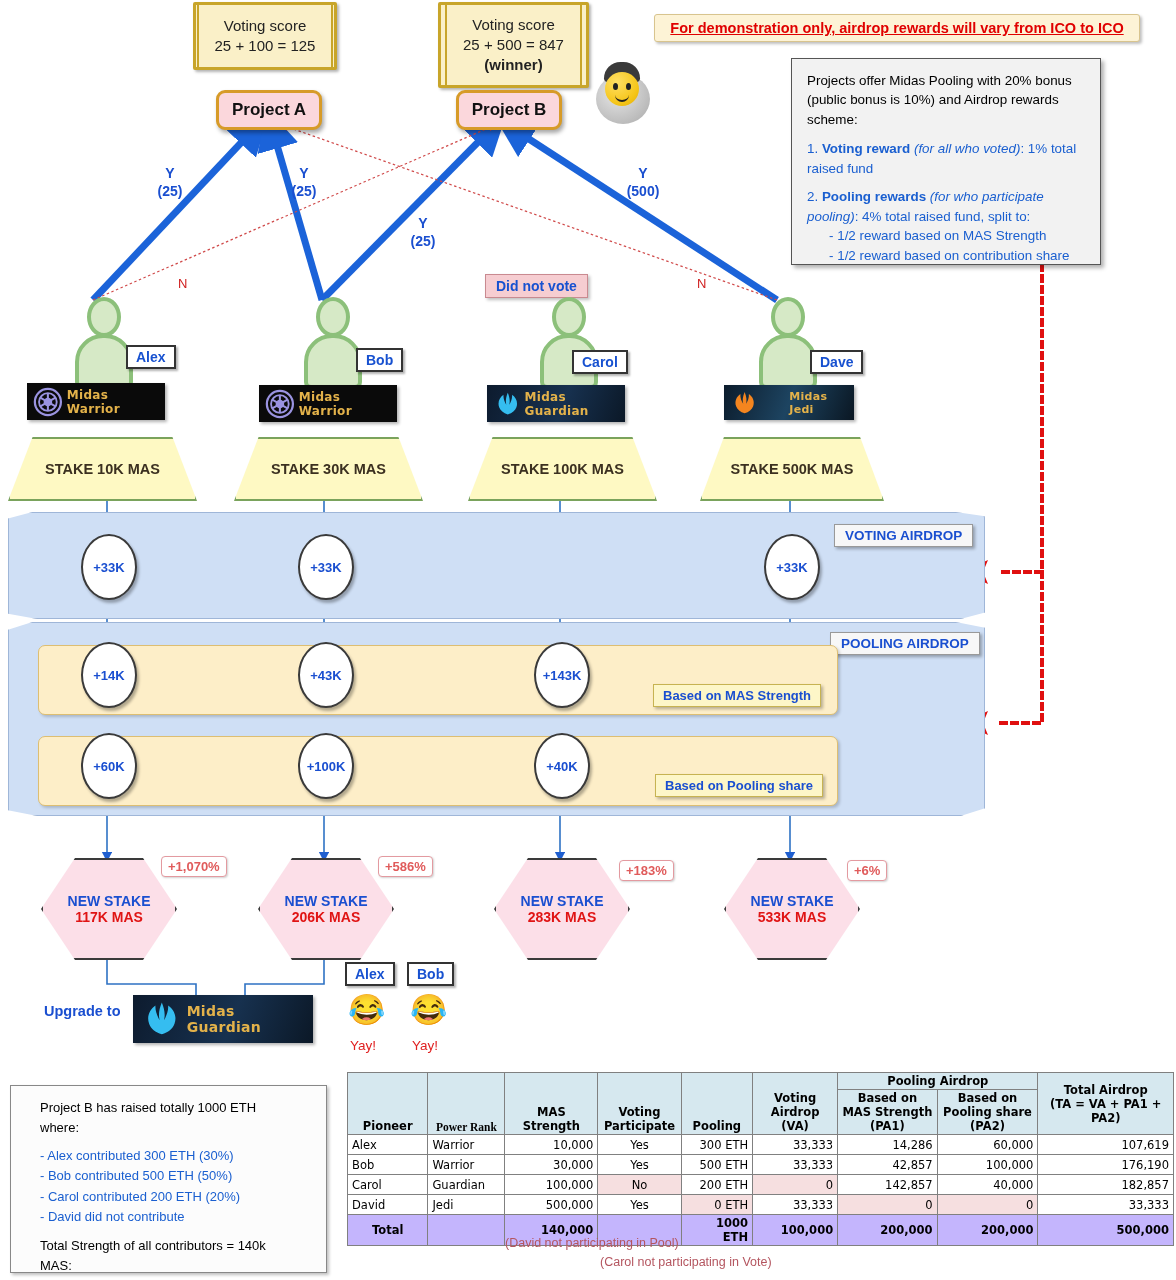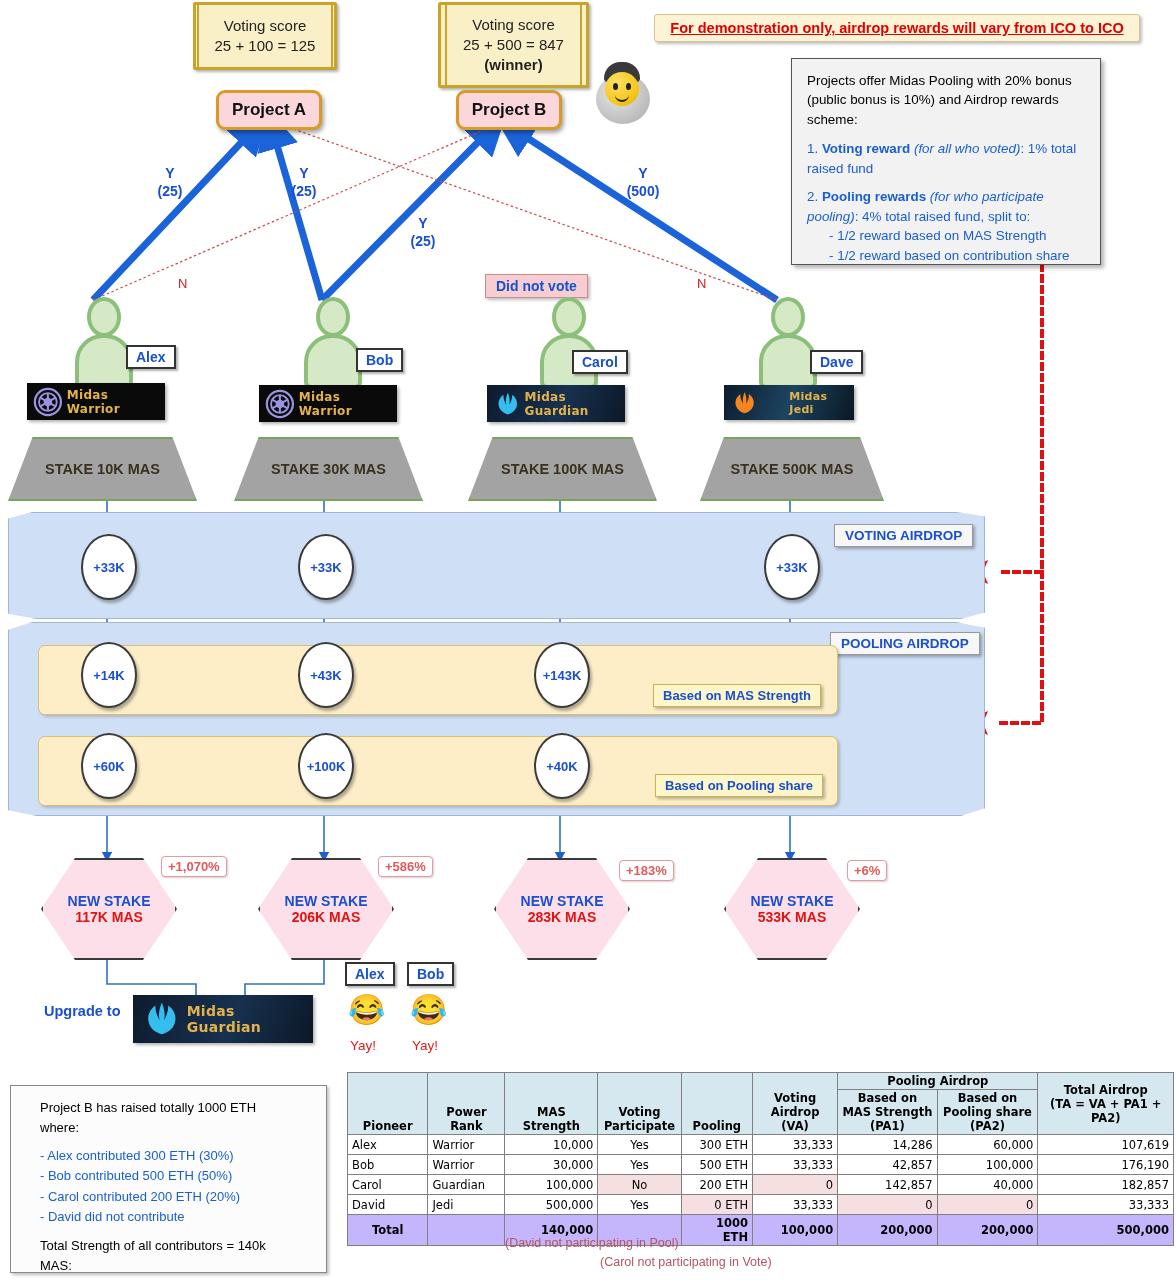--- a/index.html
+++ b/index.html
@@ -40,21 +40,21 @@
     padding:3px 10px;font-weight:bold;color:#1751d0;font-size:14px;}
   
   .badge{display:flex;align-items:center;box-shadow:2px 2px 3px rgba(0,0,0,.3);
     overflow:hidden;box-sizing:border-box;}
   .badge .bl{font-family:"DejaVu Sans",sans-serif;font-weight:bold;font-size:12px;
     color:#e3b24a;letter-spacing:.3px;}
   .badge.dark{background:#0a0a0a;}
   .badge.guardian{background:linear-gradient(110deg,#0d1b2e 0%,#17314f 55%,#0b1827 100%);}
   .badge.jedi{background:linear-gradient(110deg,#0c1c2c 0%,#1d4461 50%,#0a1723 100%);}
   
-  .trap{background:#a3a3a3;border:2px solid #7aa35c;
+  .trap{background:#fef9c3;border:2px solid #7aa35c;
     clip-path:polygon(13% 0,87% 0,100% 100%,0 100%);
     display:flex;align-items:center;justify-content:center;
     font-weight:bold;font-size:14.5px;color:#3b3020;
     filter:drop-shadow(2px 3px 2px rgba(0,0,0,.28));}
   
   .band{background:#cfdff5;border:1px solid #9fb6d8;box-shadow:2px 3px 4px rgba(0,0,0,.2);}
   .bandlabel{background:#f7f7f7;border:1px solid #999;box-shadow:2px 2px 3px rgba(0,0,0,.3);
     color:#1a4fd0;font-weight:bold;font-size:13.5px;padding:3px 10px;}
   .subband{background:#fdeec8;border:1px solid #ddbe72;border-radius:7px;
     box-shadow:2px 2px 3px rgba(0,0,0,.18);}
@@ -421,21 +421,21 @@
   <div class="bl">- Alex strength share: 7%</div>
   <div class="bl">- Bob strength share: 21%</div>
   <div class="bl">- Carol strength share: 72%</div>
 </div>
 
 <div class="abs" style="left:347px;top:1072px;">
   <table class="xl" style="width:827px;">
     <thead>
       <tr>
         <th rowspan="2" style="width:82px;vertical-align:bottom;">Pioneer</th>
-        <th rowspan="2" style="width:76px;vertical-align:bottom;">Power Rank</th>
+        <th rowspan="2" style="width:76px;vertical-align:bottom;font-family:Liberation Serif, serif;">Power Rank</th>
         <th rowspan="2" style="width:90px;vertical-align:bottom;">MAS Strength</th>
         <th rowspan="2" style="width:76px;vertical-align:bottom;">
           <div>Voting</div>
             <div>Participate</div>
         </th>
         <th rowspan="2" style="width:68px;vertical-align:bottom;">Pooling</th>
         <th rowspan="2" style="width:78px;vertical-align:bottom;">
           <div>Voting</div>
             <div>Airdrop</div>
             <div>(VA)</div>

